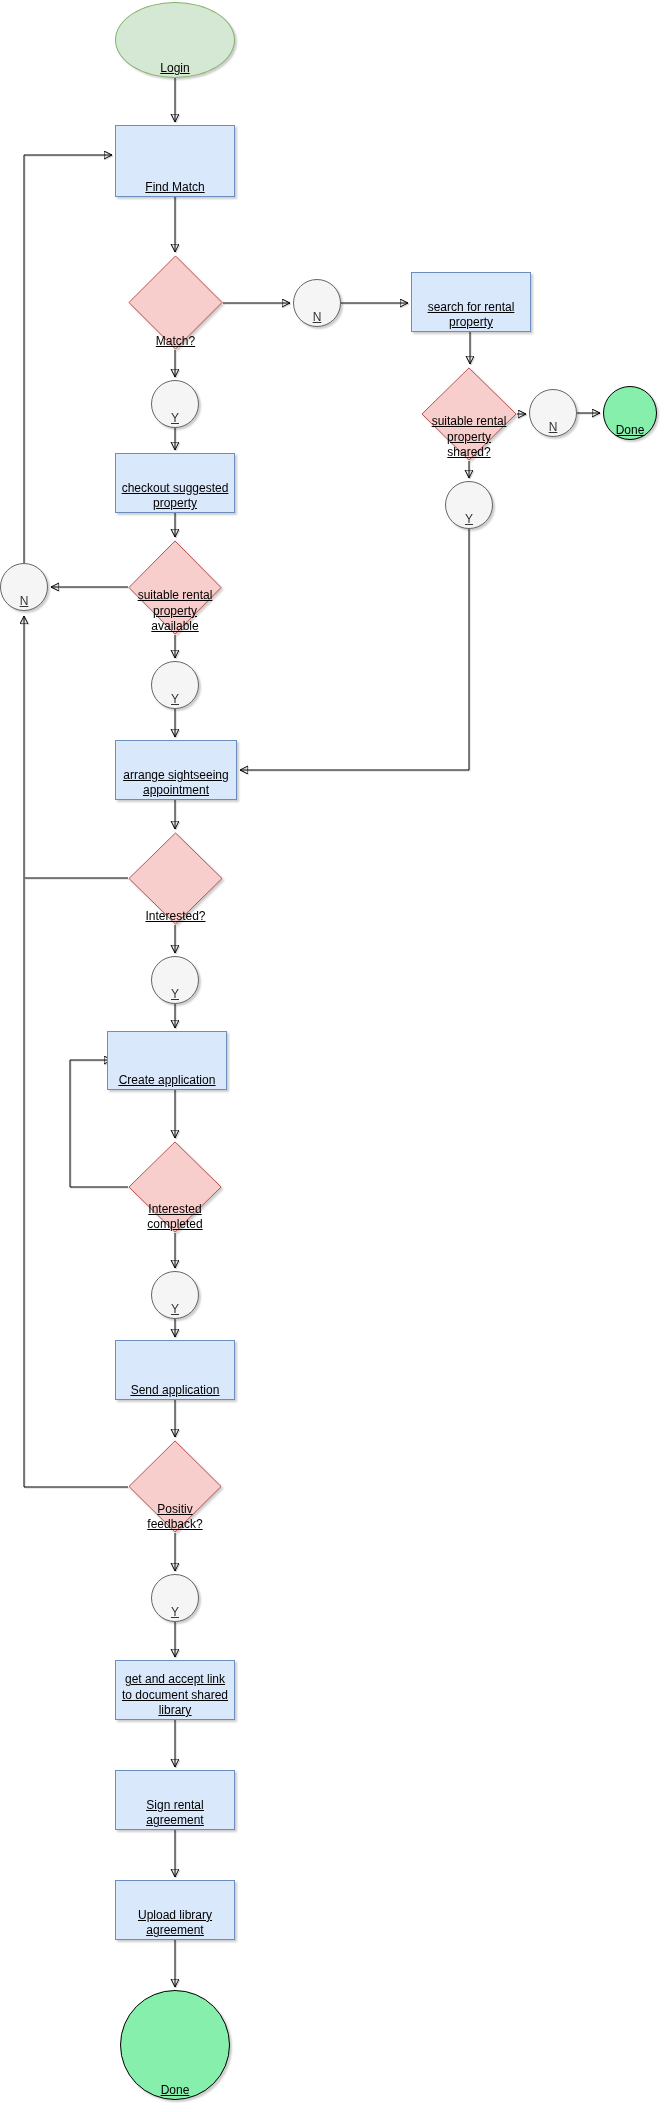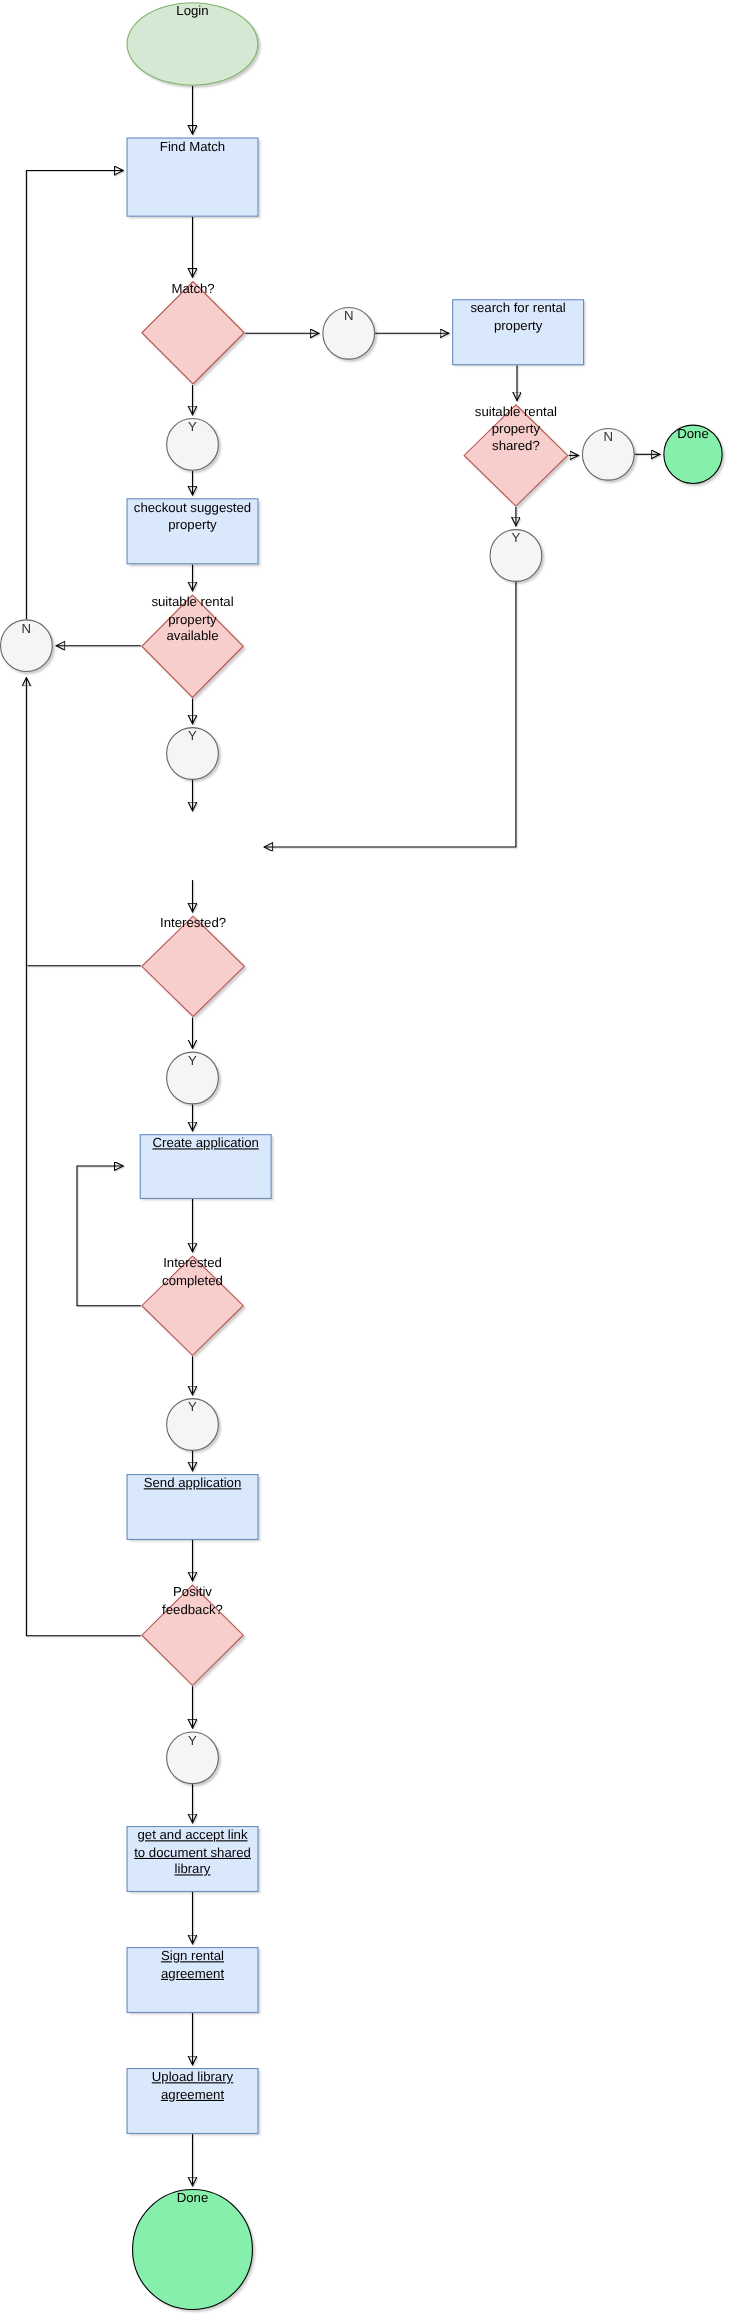--- a/index.html
+++ b/index.html
@@ -4,22 +4,22 @@
 <style>
   html,body{margin:0;padding:0;background:#ffffff;}
   .canvas{
     position:relative;width:671px;height:2112px;background:#ffffff;
     font-family:"Liberation Sans",sans-serif;font-size:12px;color:#000;overflow:hidden;
   }
   .edges{position:absolute;left:0;top:0;width:671px;height:2112px;}
   .edges path{fill:none;stroke:#000;stroke-width:1;}
   .edges .shadowed{filter:drop-shadow(1px 1px 0.5px rgba(0,0,0,0.18));}
   .node{
-    position:absolute;display:flex;align-items:flex-start;justify-content:center;
-    text-align:center;line-height:1.3;box-sizing:border-box;
+    position:absolute;display:flex;align-items:flex-end;justify-content:center;
+    text-align:center;line-height:1.3;box-sizing:border-box;text-decoration:underline;
   }
   .rect{background:#dae8fc;border:1px solid #6c8ebf;box-shadow:2px 2px 2px rgba(0,0,0,0.2);}
   .ellipse{background:#d5e8d4;border:1px solid #82b366;border-radius:50%;box-shadow:2px 2px 2px rgba(0,0,0,0.2);}
   .circle{background:#f5f5f5;border:1px solid #666666;border-radius:50%;color:#333;box-shadow:2px 2px 2px rgba(0,0,0,0.2);}
   .endpoint{background:#86efac;border:1px solid #000000;border-radius:50%;box-shadow:2px 2px 2px rgba(0,0,0,0.2);}
   .diamond{background:transparent;}
   .diamond .dshape{position:absolute;left:0;top:0;width:100%;height:100%;filter:drop-shadow(2px 2px 1px rgba(0,0,0,0.2));}
   .diamond .dshape polygon{fill:#f8cecc;stroke:#b85450;stroke-width:1;vector-effect:non-scaling-stroke;}
   .lbl{position:relative;z-index:1;display:block;padding:0 3px;}
   .diamond .lbl{padding:0 4px;}
@@ -129,33 +129,36 @@
   </div>
 
   <div class="node circle" style="left:0px;top:563px;width:48px;height:48px">
     <span class="lbl">N</span>
   </div>
 
   <div class="node circle" style="left:151px;top:661px;width:48px;height:48px">
     <span class="lbl">Y</span>
   </div>
 
+  <div class="node rect u" style="left:115px;top:740px;width:122px;height:60px">
+    <span class="lbl">arrange sightseeing appointment</span>
+  </div>
 
   <div class="node diamond" style="left:128px;top:832px;width:95px;height:93px">
     <svg class="dshape" viewBox="0 0 100 100" preserveAspectRatio="none">
         <polygon points="50,1 99,50 50,99 1,50"></polygon>
       </svg>
     <span class="lbl">Interested?</span>
   </div>
 
   <div class="node circle" style="left:151px;top:956px;width:48px;height:48px">
     <span class="lbl">Y</span>
   </div>
 
-  <div class="node rect u" style="left:127px;top:1031px;width:120px;height:59px">
+  <div class="node rect u" style="left:107px;top:1031px;width:120px;height:59px">
     <span class="lbl">Create application</span>
   </div>
 
   <div class="node diamond" style="left:128px;top:1141px;width:94px;height:92px">
     <svg class="dshape" viewBox="0 0 100 100" preserveAspectRatio="none">
         <polygon points="50,1 99,50 50,99 1,50"></polygon>
       </svg>
     <span class="lbl">Interested completed</span>
   </div>
 

